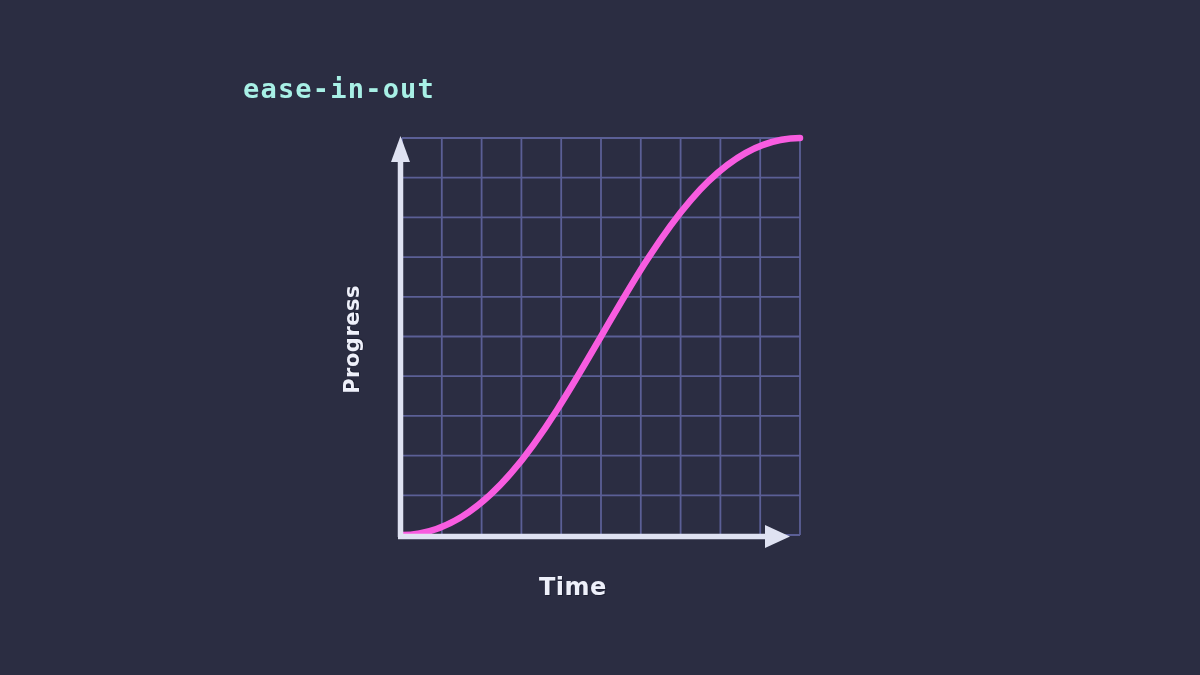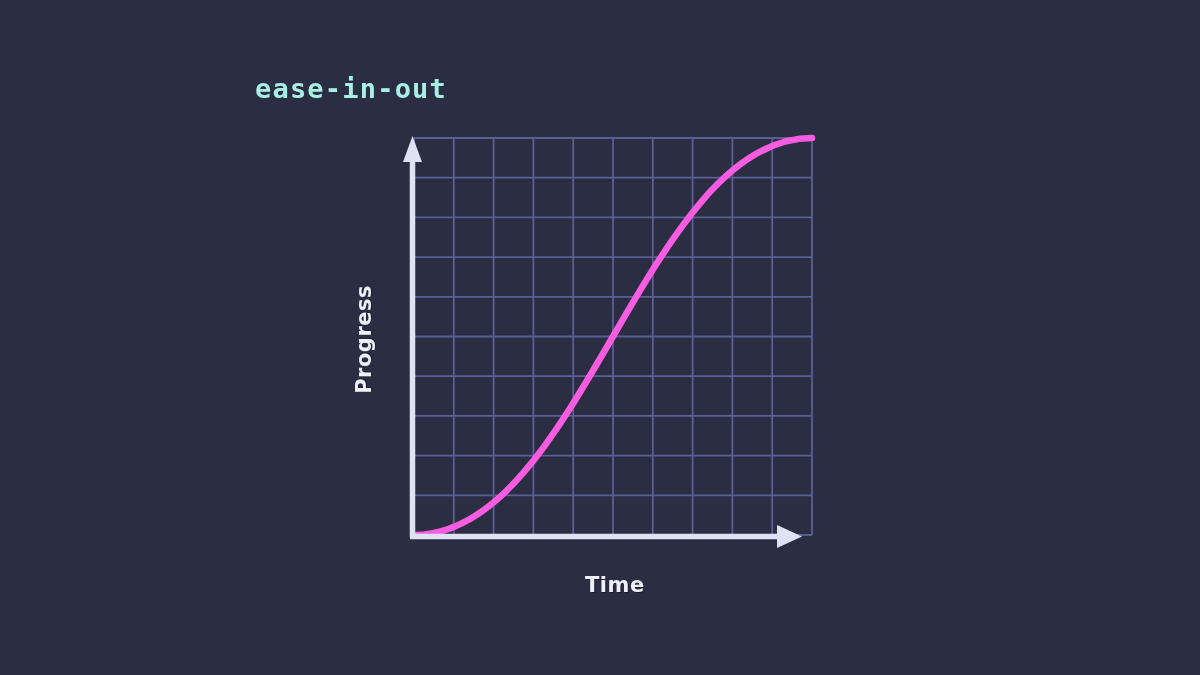--- a/index.html
+++ b/index.html
@@ -11,21 +11,20 @@
     height: 675px;
     background: #2b2d42;
     font-family: "DejaVu Sans", sans-serif;
     overflow: hidden;
   }
   #stage {
     position: relative;
     width: 1072px;
     height: 675px;
     background: #2b2d42;
-    margin-left: 12px;
   }
   #title {
     position: absolute;
     left: 243px;
     top: 75px;
     font-family: "DejaVu Sans Mono", monospace;
     font-weight: bold;
     font-size: 27px;
     letter-spacing: 1.2px;
     color: #a8f0e6;
@@ -61,23 +60,23 @@
     font-weight: bold;
     font-size: 21px;
     color: #eef0fa;
     white-space: nowrap;
     writing-mode: vertical-rl;
     transform: rotate(180deg);
     letter-spacing: 0.5px;
     text-shadow: 1px 1px 0 rgba(20,22,38,0.5);
   }
   #xlabel {
-    left: 573px;
+    left: 539px;
     top: 575px;
-    font-size: 21px;
+    font-size: 24px;
     letter-spacing: 0.5px;
   }
 </style>
 </head>
 <body style="background: rgb(43, 45, 66);">
 
 <div id="stage" style="background: rgb(43, 45, 66);">
 
   <div id="title" style="color: rgb(168, 240, 230);">ease-in-out</div>
 

